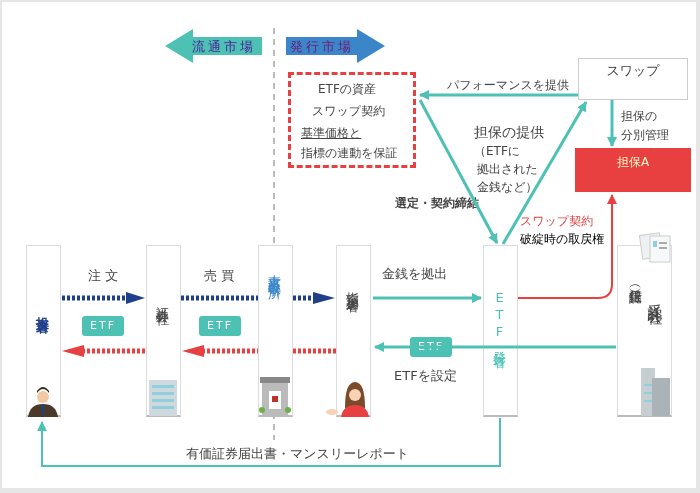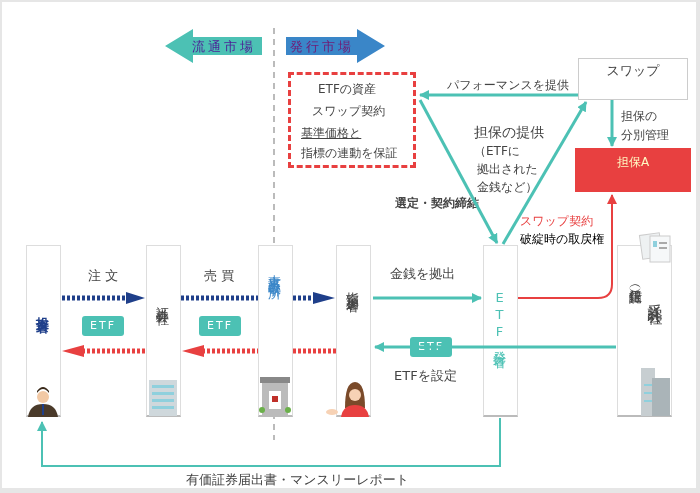--- a/index.html
+++ b/index.html
@@ -62,24 +62,24 @@
 <div class="vtext" style="left:268px;top:264px;color:#3a86c8;">東京証券取引所</div>
 <div class="vtext" style="left:346px;top:281px;">指定参加者</div>
 <div class="vtext" style="left:493px;top:290px;color:#4cc1b4;">ETF発行者</div>
 <div class="vtext" style="left:647px;top:292px;font-size:15px;">受託会社</div>
 <div class="vtext" style="left:629px;top:280px;font-size:13px;letter-spacing:0;">（信託銀行）</div>
 
 <div class="lbl" style="left:88px;top:267px;font-size:13px;">注 文</div>
 <div class="lbl" style="left:204px;top:267px;font-size:13px;">売 買</div>
 <div class="etf-badge" style="left:82px;top:316px;">ETF</div>
 <div class="etf-badge" style="left:199px;top:316px;">ETF</div>
-<div class="lbl" style="left:390px;top:265px;font-size:13px;">金銭を拠出</div>
+<div class="lbl" style="left:382px;top:265px;font-size:13px;">金銭を拠出</div>
 <div class="etf-badge" style="left:410px;top:337px;">ETF</div>
 <div class="lbl" style="left:394px;top:367px;font-size:13px;">ETFを設定</div>
-<div class="lbl" style="left:186px;top:445px;font-size:13px;margin-top:26px;">有価証券届出書・マンスリーレポート</div>
+<div class="lbl" style="left:186px;top:445px;font-size:13px;">有価証券届出書・マンスリーレポート</div>
 
 <svg class="ov" width="700" height="493">
   <defs>
     <marker id="tealHead" markerWidth="10" markerHeight="10" refX="9" refY="5" orient="auto" markerUnits="userSpaceOnUse">
         <polygon points="0,0 10,5 0,10" fill="#4cc1b4"></polygon>
       </marker>
     <marker id="redHead" markerWidth="10" markerHeight="10" refX="9" refY="5" orient="auto" markerUnits="userSpaceOnUse">
         <polygon points="0,0 10,5 0,10" fill="#e84040"></polygon>
       </marker>
   </defs>

